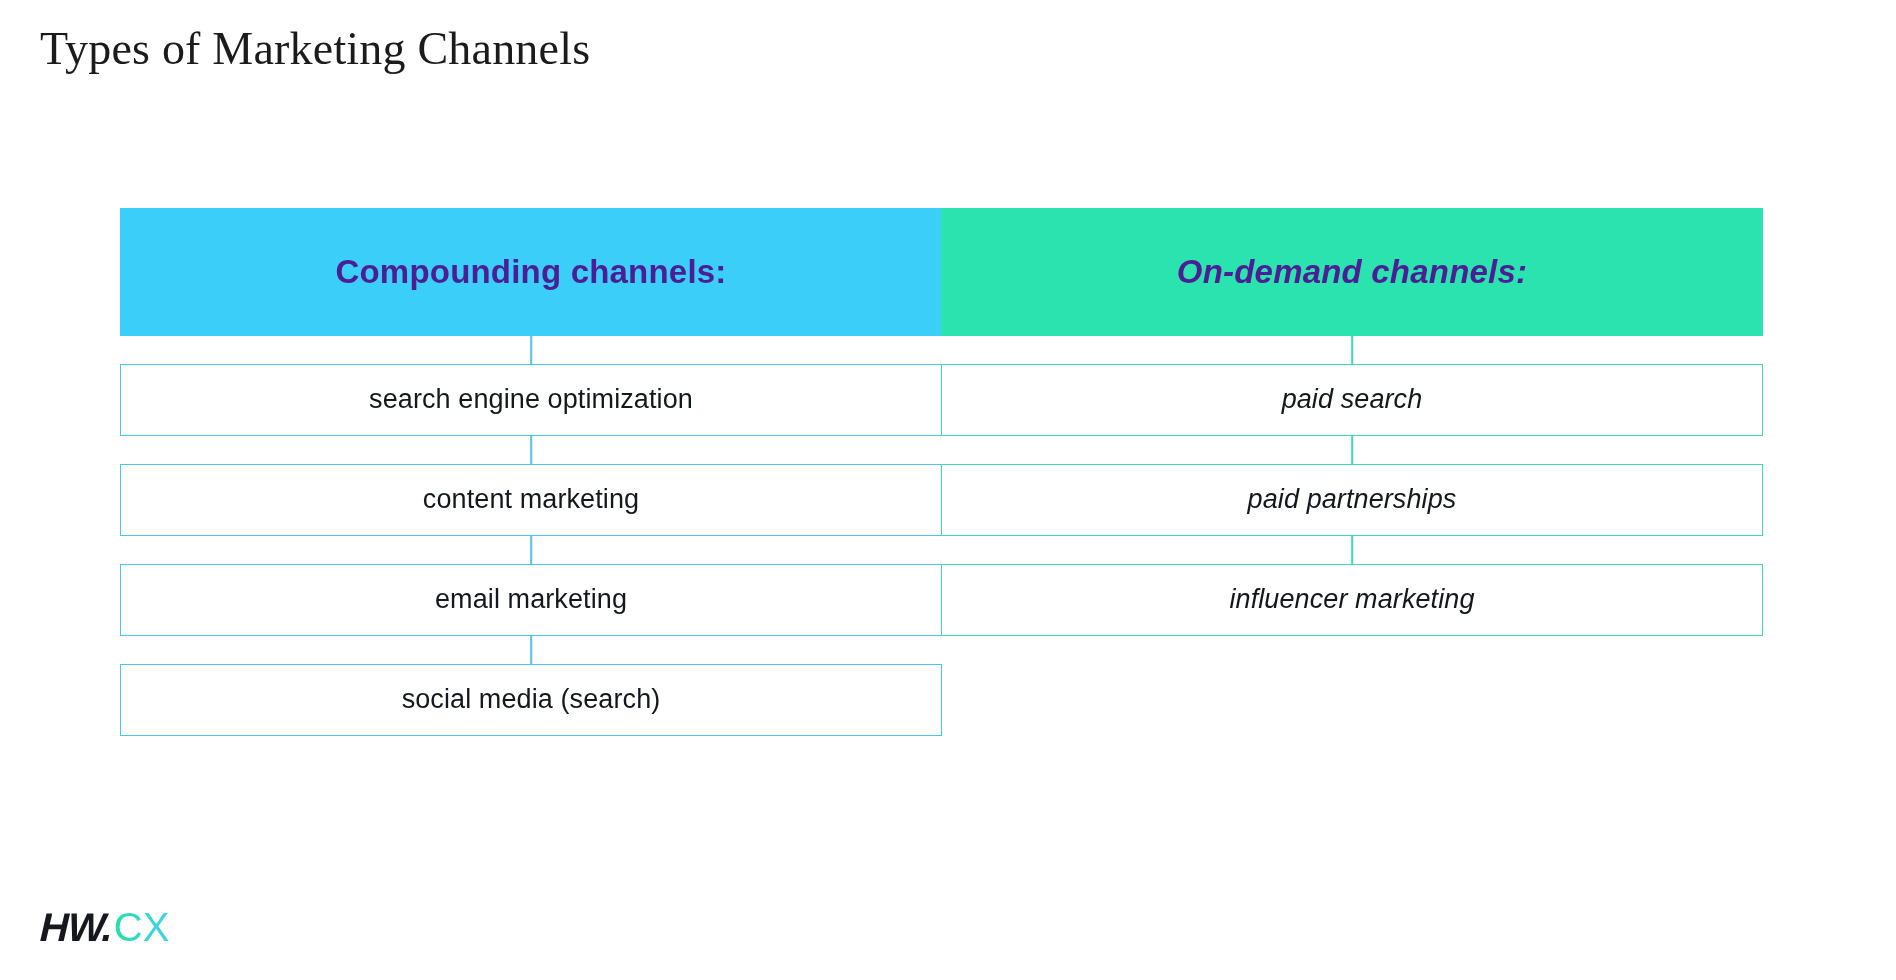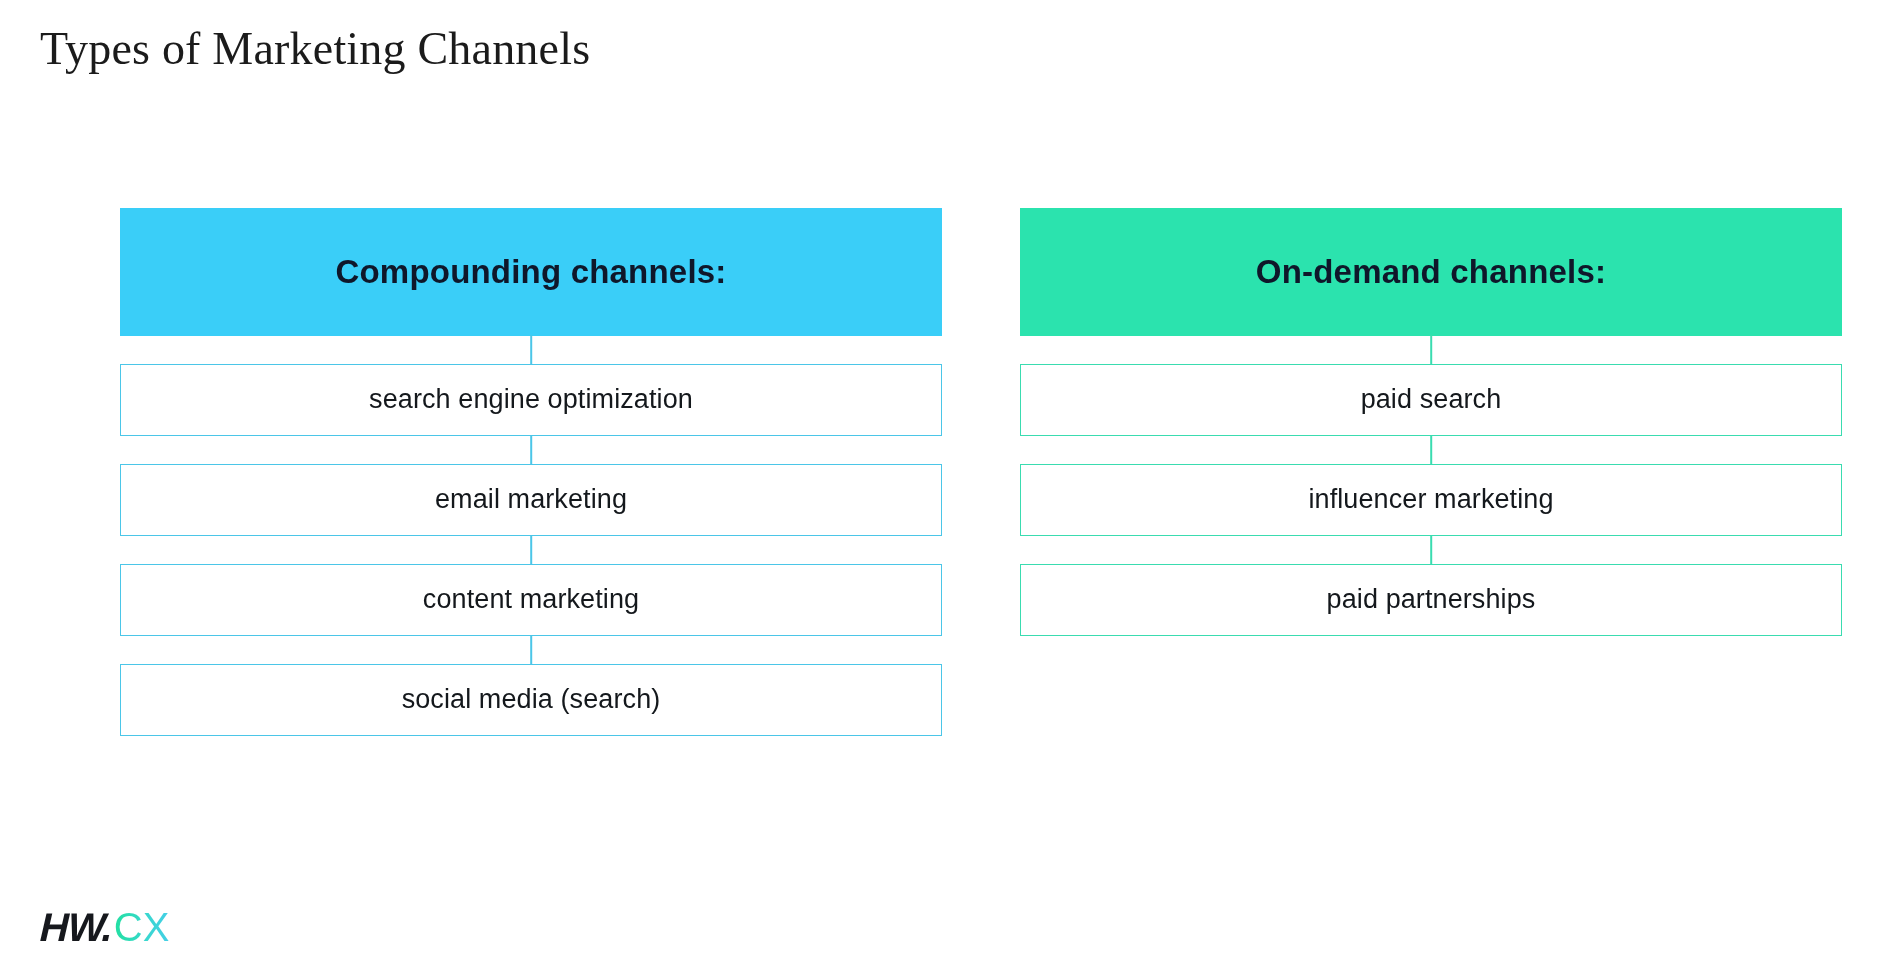--- a/index.html
+++ b/index.html
@@ -28,34 +28,34 @@
     left:0; top:208px;
     width:1896px;
   }
 
   .column{
     position:absolute;
     top:0;
     width:822px;
   }
   .column.left{left:120px;}
-  .column.right{left:1020px;}
+  .column.right{left:941px;font-style:italic;}
 
   .col-header{
     position:relative;
     height:128px;
     display:flex;
     align-items:center;
     justify-content:center;
     box-sizing:border-box;
   }
   .col-header-label{
     font-size:33px;
     font-weight:700;
-    color:#0f172a;
+    color:#4c1d95;
     letter-spacing:0.2px;
     text-align:center;
     line-height:1.1;
   }
 
   .node{
     position:relative;
     height:72px;
     margin-top:28px;
     background:#ffffff;
@@ -126,42 +126,42 @@
   <div class="columns">
 
     <div class="column left col-left">
       <div class="col-header">
         <div class="col-header-label">Compounding channels:</div>
       </div>
       <div class="node">
         <span class="node-label">search engine optimization</span>
       </div>
       <div class="node">
-        <span class="node-label">email marketing</span>
+        <span class="node-label">content marketing</span>
       </div>
       <div class="node">
-        <span class="node-label">content marketing</span>
+        <span class="node-label">email marketing</span>
       </div>
       <div class="node">
         <span class="node-label">social media (search)</span>
       </div>
     </div>
 
     <div class="column right col-right">
       <div class="col-header">
         <div class="col-header-label">On-demand channels:</div>
       </div>
       <div class="node">
         <span class="node-label">paid search</span>
       </div>
       <div class="node">
-        <span class="node-label">influencer marketing</span>
+        <span class="node-label">paid partnerships</span>
       </div>
       <div class="node">
-        <span class="node-label">paid partnerships</span>
+        <span class="node-label">influencer marketing</span>
       </div>
     </div>
 
   </div>
 
   <div class="logo">
     <span class="logo-hw">HW.</span>
     <span class="logo-cx">CX</span>
   </div>
 

